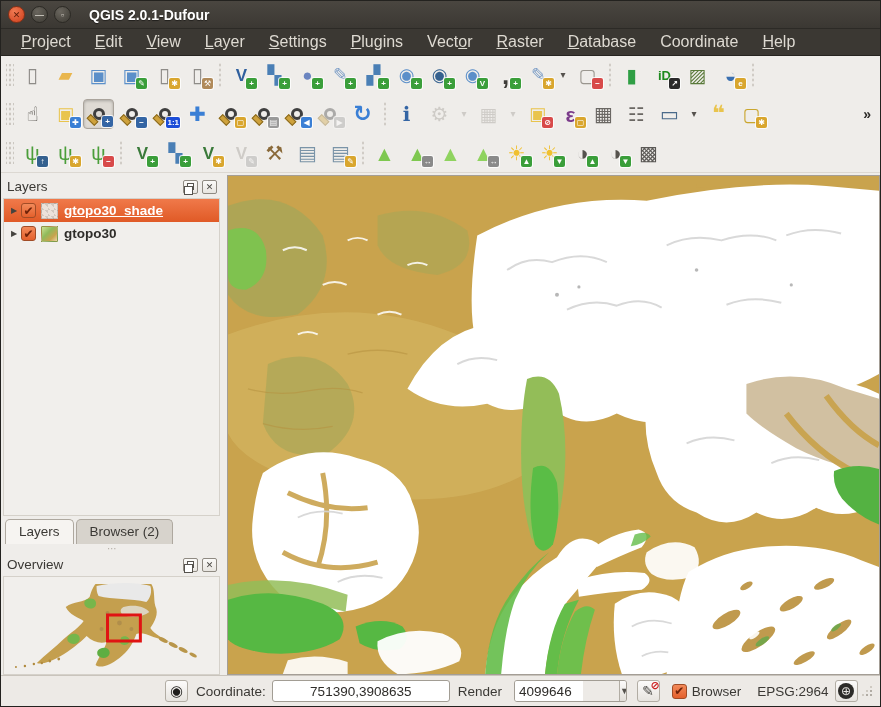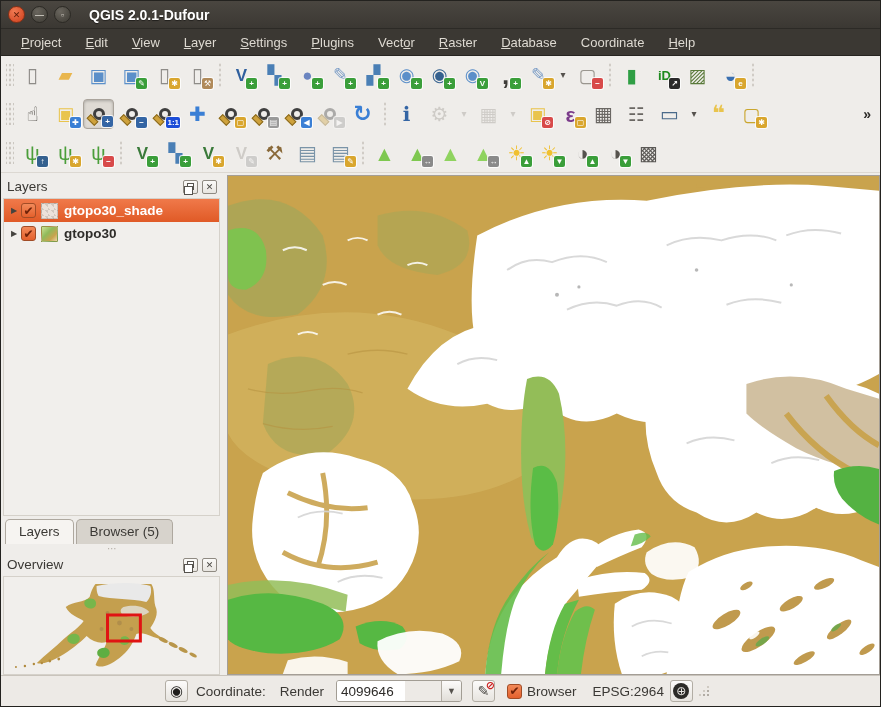--- a/index.html
+++ b/index.html
@@ -17,21 +17,21 @@
     align-items:center;justify-content:center;font-size:9px;font-weight:bold;}
   .winbtn.close{background:radial-gradient(circle at 35% 30%,#f07a52,#d8502c 70%);
     border:1px solid #8a3015;color:#5e1c08;}
   .winbtn.minmax{background:radial-gradient(circle at 35% 30%,#6a665e,#4a4740 70%);
     border:1px solid #2b2924;color:#c9c5bd;}
   .apptitle{color:#ffffff;font-weight:bold;font-size:14px;margin-left:12px;
     text-shadow:0 1px 1px rgba(0,0,0,.5);}
   
   .menubar{height:27px;flex:0 0 27px;background:#3b3833;display:flex;align-items:center;
     padding:0 8px;border-bottom:1px solid #262420;}
-  .menu-item{color:#dedad2;font-size:13px;padding:4px 12px;cursor:default;}
+  .menu-item{color:#dedad2;font-size:16px;padding:4px 12px;cursor:default;}
   .menu-item u{text-decoration:underline;}
   
   .toolbar{display:flex;align-items:center;background:#efedea;padding:2px 3px;}
   .tb1{height:38px;flex:0 0 38px;}
   .tb2{height:40px;flex:0 0 40px;}
   .tb3{height:39px;flex:0 0 39px;border-bottom:1px solid #dcd8d2;}
   .thandle{width:8px;height:22px;margin:0 2px;
     background-image:radial-gradient(circle,#bdb8b0 1px,transparent 1.2px);
     background-size:4px 5px;background-position:center;background-repeat:repeat;}
   .tsep{width:9px;height:24px;margin:0 1px;
@@ -62,21 +62,21 @@
   .pbtn{width:15px;height:14px;border:1px solid #8f8a82;border-radius:2px;
     background:linear-gradient(#fbfaf8,#e8e5e0);display:flex;align-items:center;
     justify-content:center;font-size:9px;color:#4a4844;position:relative;}
   .float-glyph{width:7px;height:7px;border:1px solid #55524d;position:relative;background:#fff;}
   .float-glyph::before{content:"";position:absolute;width:7px;height:7px;border:1px solid #55524d;
     left:-4px;top:2px;background:#fff;}
   .tree{flex:1;background:#f1efec;border:1px solid #d5d1ca;margin-right:3px;overflow:hidden;}
   .layer-row{height:23px;display:flex;align-items:center;padding-left:3px;
     font-size:13.5px;font-weight:bold;color:#2e2c29;}
   .layer-row.selected{background:linear-gradient(#f0794a,#e05a26);color:#fff;}
-  .layer-row.selected .layer-label{}
+  .layer-row.selected .layer-label{text-decoration:underline;}
   .expand-arrow{width:14px;font-size:8px;color:#45433f;text-align:center;}
   .cb{width:15px;height:15px;border-radius:3px;margin-right:5px;flex:0 0 15px;
     background:linear-gradient(#f28a5a,#e4602c);border:1px solid #a14c26;
     color:#6e2108;font-size:12px;font-weight:bold;display:flex;align-items:center;
     justify-content:center;line-height:1;}
   .thumb{width:17px;height:16px;margin-right:6px;flex:0 0 17px;border:1px solid rgba(0,0,0,.15);}
   .thumb-shade{background-color:#ece2da;background-image:linear-gradient(45deg,rgba(150,140,130,.3) 25%,transparent 25%,transparent 75%,rgba(150,140,130,.3) 75%);background-size:6px 6px;}
   .thumb-dem{background:linear-gradient(135deg,#cfe093 0%,#8fba5a 40%,#c9a34d 72%,#ead9a8 100%);}
   
   .tabbar{height:28px;flex:0 0 28px;display:flex;align-items:flex-end;padding:0 0 0 2px;}
@@ -427,21 +427,21 @@
           <div class="layer-row">
             <span class="expand-arrow">▶</span>
             <span class="cb">✔</span>
             <span class="thumb thumb-dem"></span>
             <span class="layer-label">gtopo30</span>
           </div>
         </div>
 
       <div class="tabbar">
         <div class="tab active">Layers</div>
-        <div class="tab">Browser (5)</div>
+        <div class="tab">Browser (2)</div>
       </div>
       <div class="splitter">⋯</div>
 
       <div class="panel-header">
         <span>Overview</span>
         <span class="panel-btns">
           <span class="pbtn">
               <span class="float-glyph"></span>
             </span>
           <span class="pbtn">
@@ -608,20 +608,21 @@
       </svg>
     </div>
   </div>
 
   <div class="statusbar">
     <div class="sb-spacer"></div>
     <div class="sb-btn">
       <span style="font-size:15px;color:#1f1e1c;">◉</span>
     </div>
     <span class="sb-label">Coordinate:</span>
+    <input class="coord-field" value="751390,3908635" style="">
     <span class="sb-label">Render</span>
     <span class="combo">
       <input class="combo-field" value="4099646" style="">
       <span class="combo-arrow">
           <span>▼</span>
         </span>
     </span>
     <div class="sb-btn" style="margin-left:10px;">
       <span style="font-size:14px;color:#4a4844;">✎</span>
       <span class="mini">⊘</span>

